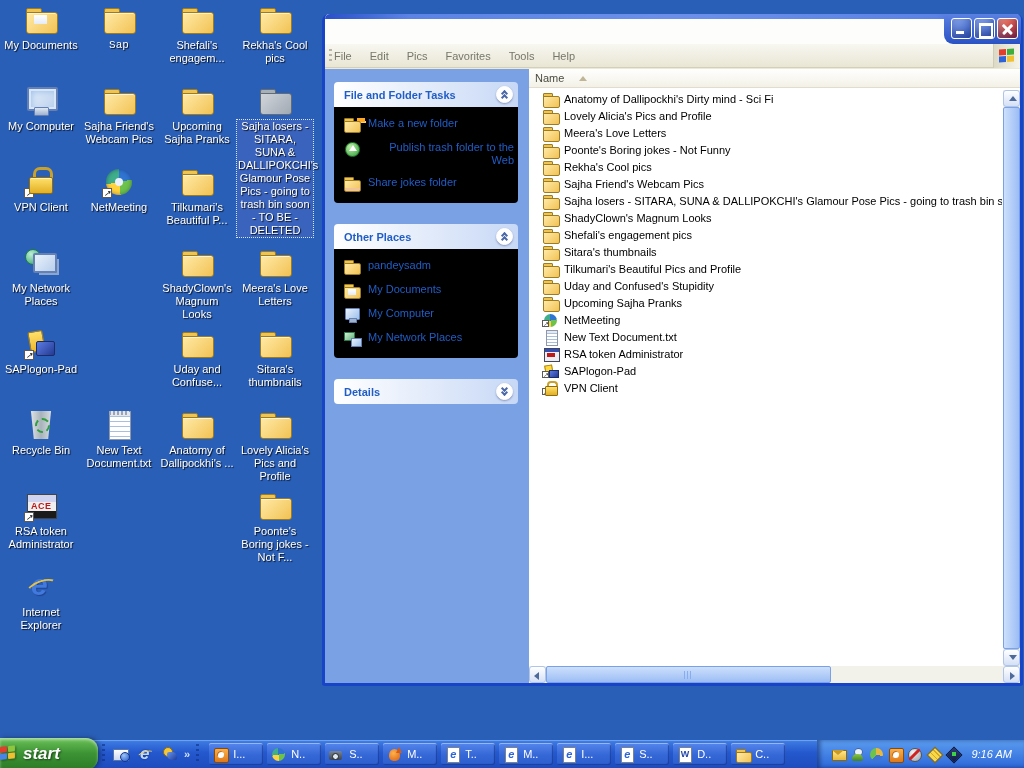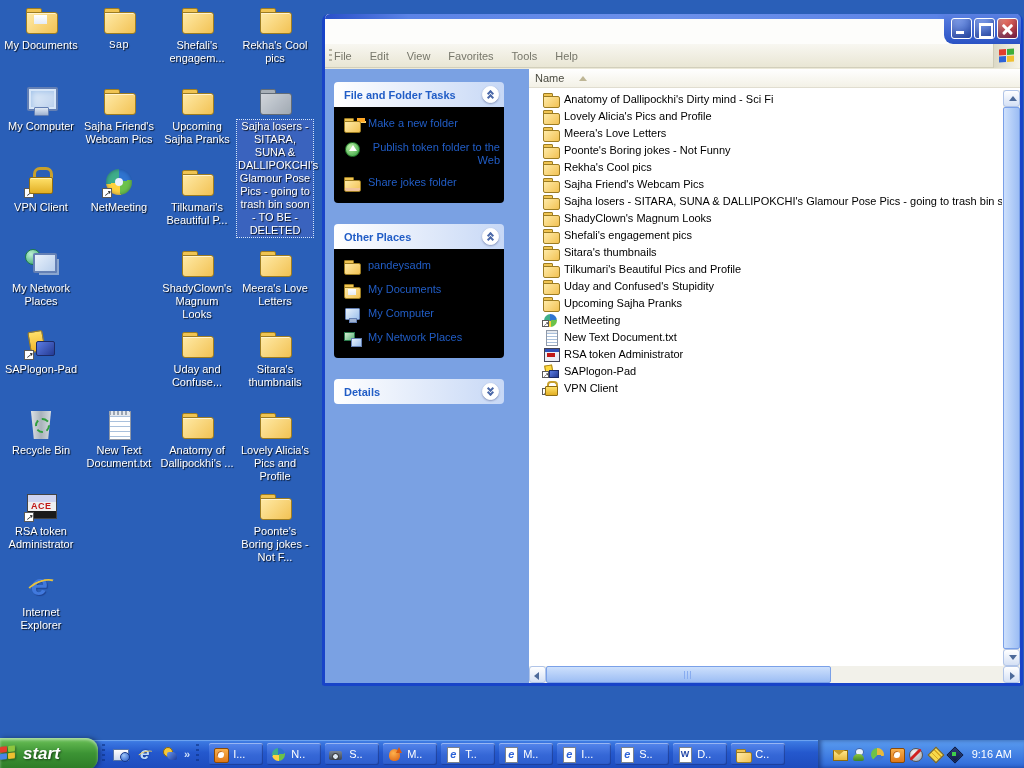--- a/index.html
+++ b/index.html
@@ -122,21 +122,21 @@
   .menu-item { padding:4px 9px; color:#76766a; }
   .menubar-logo { margin-left:auto; width:27px; height:24px; display:flex; align-items:center; justify-content:center;
     background:linear-gradient(90deg,#dcd9c6,#f6f4e8); border-left:1px solid #cfccb8; }
   .winflag { position:relative; width:16px; height:14px; transform:skewY(-4deg); }
   .winflag::before { content:''; position:absolute; width:7px; height:6px; background:#e13e2c;
     box-shadow:8px 0 0 #3fae3a, 0 7px 0 #2e64d8, 8px 7px 0 #f0c030; }
 
   .win-content { position:absolute; top:55px; bottom:0; left:0; right:0; display:flex; }
 
   
-  .taskpane { width:204px; background:#7aa1e3; padding:13px 25px 0 9px; overflow:hidden; flex:none; }
+  .taskpane { width:204px; background:#7aa1e3; padding:13px 11px 0 9px; overflow:hidden; flex:none; }
   .panel { margin-bottom:21px; }
   .panel-header { height:25px; background:linear-gradient(90deg,#ffffff,#c7d8f6); border-radius:4px 4px 0 0;
     display:flex; align-items:center; padding:0 5px 0 10px; font-weight:bold; color:#215dc6; }
   .panel.collapsed .panel-header { border-radius:4px; }
   .chevron-btn { margin-left:auto; width:17px; height:17px; border-radius:50%; background:#fff;
     border:1px solid #fff; box-shadow:0 1px 2px rgba(10,20,80,.35); position:relative; }
   .chevron-btn i { position:absolute; left:5px; width:5px; height:5px;
     border-left:2px solid #4b68a8; border-top:2px solid #4b68a8; }
   .chevron-btn.up i { transform:rotate(45deg); } .chevron-btn.up i:nth-child(1){top:4px;} .chevron-btn.up i:nth-child(2){top:8px;}
   .chevron-btn.down i { transform:rotate(225deg); } .chevron-btn.down i:nth-child(1){top:2px;} .chevron-btn.down i:nth-child(2){top:6px;}
@@ -291,21 +291,21 @@
     background:conic-gradient(#e8b93c 0 30%,#3f74d0 30% 62%,#6cc24a 62% 100%); }
   .tr-mute::before { content:''; position:absolute; left:1px; top:1px; width:12px; height:12px; border-radius:50%;
     background:radial-gradient(circle at 35% 30%,#f2f2f2,#9aa2ac); border:1px solid #555; }
   .tr-mute::after { content:''; position:absolute; left:0; top:6px; width:15px; height:3px; background:#d02020;
     transform:rotate(-45deg); border-radius:2px; }
   .tr-diamond-y::before { content:''; position:absolute; left:3px; top:2px; width:10px; height:10px; transform:rotate(45deg);
     background:repeating-linear-gradient(0deg,#f6d84a 0 3px,#d8a820 3px 4px); border:1px solid #8a6a10; }
   .tr-diamond-g::before { content:''; position:absolute; left:3px; top:2px; width:10px; height:10px; transform:rotate(45deg);
     background:linear-gradient(135deg,#2c3a78,#101c44); border:1px solid #0a1230; }
   .tr-diamond-g::after { content:''; position:absolute; left:6.5px; top:5.5px; width:4px; height:4px; background:#3fd04a; }
-  .tray-time { color:#fff; margin-left:7px; }
+  .tray-time { color:#fff; margin-left:7px;font-style:italic; }
 </style>
 </head>
 <body>
 
 <div class="desktop">
 
   <div class="desktop-icons">
 
   <div class="dicon-cell" style="grid-area: 1 / 1;">
       <div class="dicon folder-docs"></div>
@@ -421,21 +421,21 @@
         <div class="ctl max"></div>
         <div class="ctl close"></div>
       </div>
     </div>
     <div class="menubar">
       <div class="menu-grip"></div>
       <div class="menus">
 
       <div class="menu-item">File</div>
           <div class="menu-item">Edit</div>
-          <div class="menu-item">View</div>
+          <div class="menu-item">Pics</div>
           <div class="menu-item">Favorites</div>
           <div class="menu-item">Tools</div>
           <div class="menu-item">Help</div>
         </div>
       <div class="menubar-logo">
         <div class="winflag"></div>
       </div>
     </div>
     <div class="win-content">
 
@@ -449,21 +449,21 @@
               </span>
           </div>
           <div class="panel-body">
 
           <div class="task-link">
               <span class="tp-icon tp-newfolder"></span>
               <span>Make a new folder</span>
             </div>
               <div class="task-link">
               <span class="tp-icon tp-publish"></span>
-              <span>Publish token folder to the Web</span>
+              <span>Publish trash folder to the Web</span>
             </div>
               <div class="task-link">
               <span class="tp-icon tp-share"></span>
               <span>Share jokes folder</span>
             </div>
             </div>
         </div>
         <div class="panel">
           <div class="panel-header">
             <span>Other Places</span>

